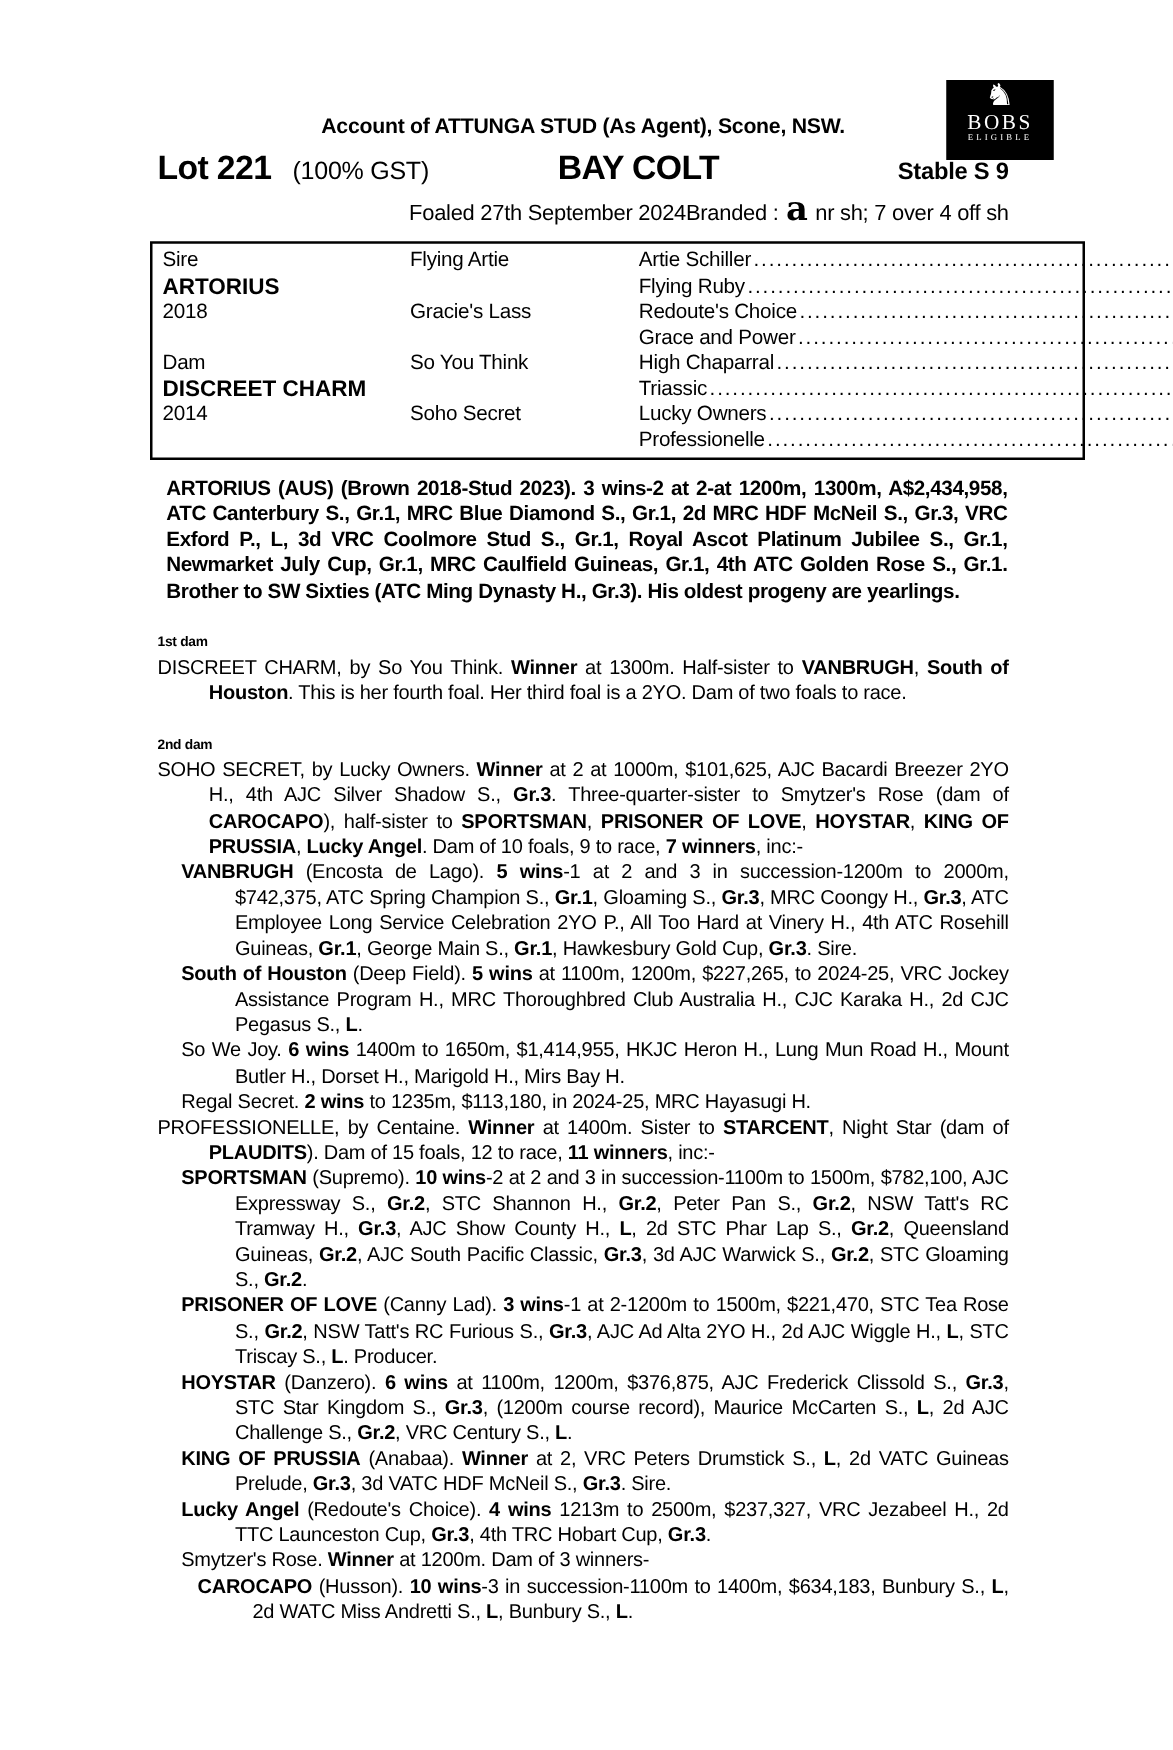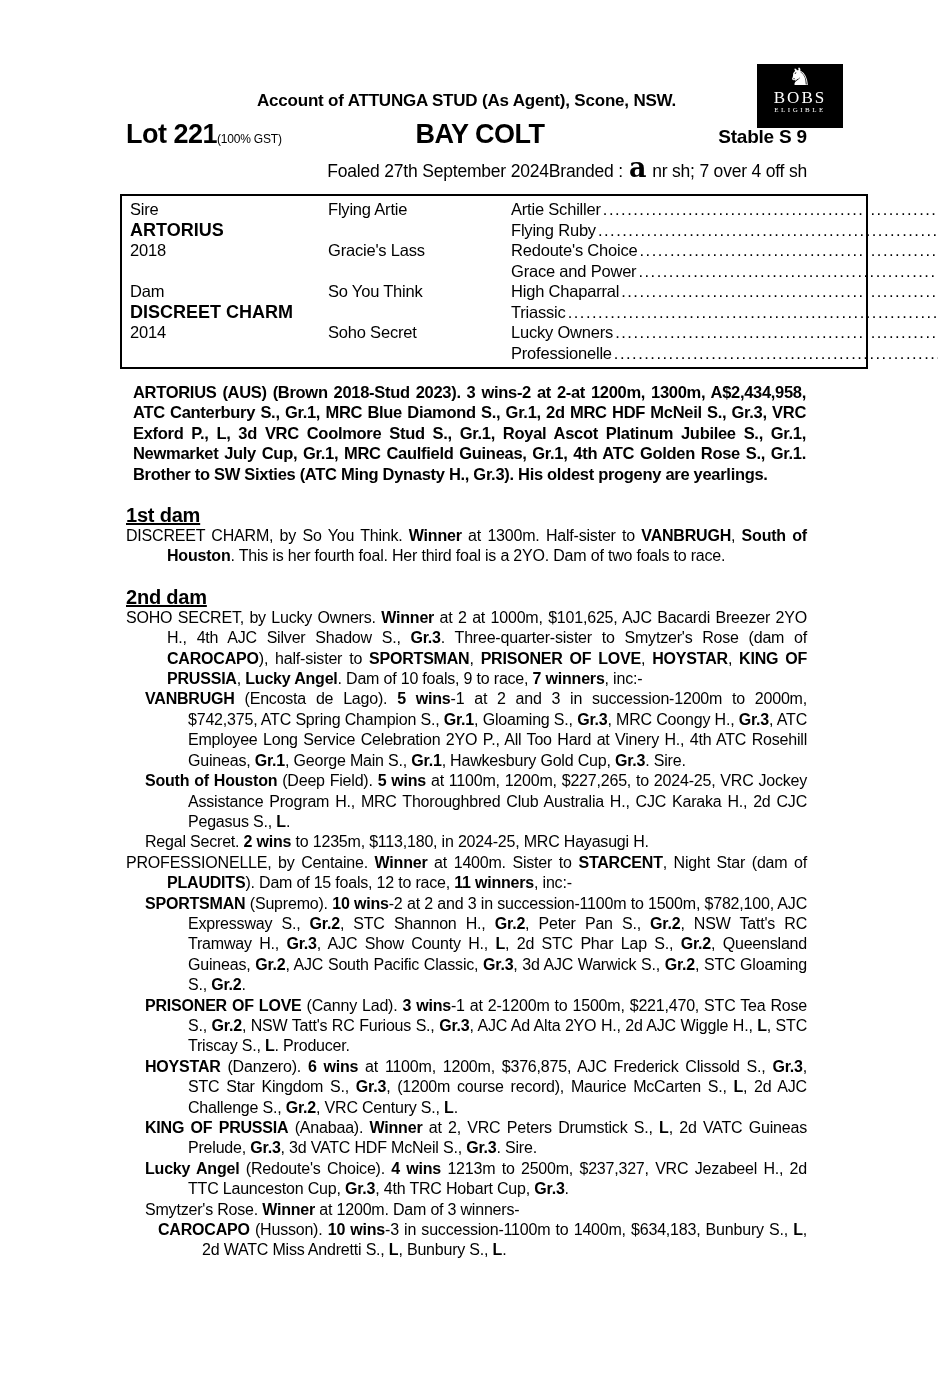--- a/index.html
+++ b/index.html
@@ -23,21 +23,21 @@
     padding-top:1px;
   }
   .bobs .horse { font-size:24px; line-height:24px; height:24px; transform:scaleX(1.15); }
   .bobs .bobs-word { font-family:"Liberation Serif", serif; font-size:17px; line-height:17px; letter-spacing:2px; }
   .bobs .bobs-sub { font-family:"Liberation Serif", serif; font-size:7px; line-height:9px; letter-spacing:2.5px; }
 
   
   .account { text-align:center; font-weight:bold; font-size:17px; line-height:18px; }
   .lotrow { display:flex; align-items:baseline; margin-top:9px; }
   .lot-label { font-weight:bold; font-size:27px; letter-spacing:-0.5px; }
-  .gst { font-size:12px; margin-left:0;text-align:right; }
+  .gst { font-size:20px; margin-left:17px;text-align:right; }
   .colt-title { font-weight:bold; font-size:27px; letter-spacing:-0.5px; flex:1; text-align:center; margin-right:40px; }
   .stable { font-weight:bold; font-size:19px; }
   .foalrow { display:flex; justify-content:flex-end; align-items:baseline; margin-top:8px; font-size:17.5px;margin-left:40px; }
   .branded { display:flex; align-items:baseline; }
   .brandmark { font-family:"DejaVu Serif", serif; font-weight:bold; font-size:27px; line-height:20px; margin:0 6px; }
 
   
   .ptable {
     margin-top:12px; margin-left:-6px;
     width:748px; border:2px solid #000;
@@ -58,21 +58,21 @@
   .leader::after { content:"......................................................................."; letter-spacing:1.5px; }
 
   
   .sire-summary {
     margin-top:13px; padding:0 1px 0 7px;
     font-weight:bold; font-size:16.5px; line-height:18px;
     text-align:justify; letter-spacing:-0.3px;
   }
 
   
-  .sec-heading { font-weight:bold; font-size:20px; margin-top:21px; line-height:20.5px;text-decoration:underline; }
+  .sec-heading { font-weight:bold; font-size:11px; margin-top:21px; line-height:20.5px; }
   .para { text-align:justify; line-height:20.4px; }
   .lvl0 { padding-left:41px; text-indent:-41px; }
   .lvl1 { padding-left:62px; text-indent:-43px; }
   .lvl2 { padding-left:76px; text-indent:-44px; }
 </style>
 </head>
 <body>
 
 <div class="page">
 
@@ -149,20 +149,21 @@
 
   <div class="sire-summary para"><span class="b">ARTORIUS (AUS) (Brown 2018-Stud 2023). 3 wins-2 at 2-at 1200m, 1300m, A$2,434,958, ATC Canterbury S., Gr.1, MRC Blue Diamond S., Gr.1, 2d MRC HDF McNeil S., Gr.3, VRC Exford P., L, 3d VRC Coolmore Stud S., Gr.1, Royal Ascot Platinum Jubilee S., Gr.1, Newmarket July Cup, Gr.1, MRC Caulfield Guineas, Gr.1, 4th ATC Golden Rose S., Gr.1. Brother to SW Sixties (ATC Ming Dynasty H., Gr.3). His oldest progeny are yearlings.</span></div>
 
   <div>
       <div class="sec-heading">1st dam</div>
       <div class="para lvl0"><span>DISCREET CHARM, by So You Think. </span><span class="b">Winner</span><span> at 1300m. Half-sister to </span><span class="b">VANBRUGH</span><span>, </span><span class="b">South of Houston</span><span>. This is her fourth foal. Her third foal is a 2YO. Dam of two foals to race.</span></div>
       <div class="sec-heading">2nd dam</div>
       <div class="para lvl0"><span>SOHO SECRET, by Lucky Owners. </span><span class="b">Winner</span><span> at 2 at 1000m, $101,625, AJC Bacardi Breezer 2YO H., 4th AJC Silver Shadow S., </span><span class="b">Gr.3</span><span>. Three-quarter-sister to Smytzer's Rose (dam of </span><span class="b">CAROCAPO</span><span>), half-sister to </span><span class="b">SPORTSMAN</span><span>, </span><span class="b">PRISONER OF LOVE</span><span>, </span><span class="b">HOYSTAR</span><span>, </span><span class="b">KING OF PRUSSIA</span><span>, </span><span class="b">Lucky Angel</span><span>. Dam of 10 foals, 9 to race, </span><span class="b">7 winners</span><span>, inc:-</span></div>
       <div class="para lvl1"><span class="b">VANBRUGH</span><span> (Encosta de Lago). </span><span class="b">5 wins</span><span>-1 at 2 and 3 in succession-1200m to 2000m, $742,375, ATC Spring Champion S., </span><span class="b">Gr.1</span><span>, Gloaming S., </span><span class="b">Gr.3</span><span>, MRC Coongy H., </span><span class="b">Gr.3</span><span>, ATC Employee Long Service Celebration 2YO P., All Too Hard at Vinery H., 4th ATC Rosehill Guineas, </span><span class="b">Gr.1</span><span>, George Main S., </span><span class="b">Gr.1</span><span>, Hawkesbury Gold Cup, </span><span class="b">Gr.3</span><span>. Sire.</span></div>
       <div class="para lvl1"><span class="b">South of Houston</span><span> (Deep Field). </span><span class="b">5 wins</span><span> at 1100m, 1200m, $227,265, to 2024-25, VRC Jockey Assistance Program H., MRC Thoroughbred Club Australia H., CJC Karaka H., 2d CJC Pegasus S., </span><span class="b">L</span><span>.</span></div>
+      <div class="para lvl1"><span>So We Joy. </span><span class="b">6 wins</span><span> 1400m to 1650m, $1,414,955, HKJC Heron H., Lung Mun Road H., Mount Butler H., Dorset H., Marigold H., Mirs Bay H.</span></div>
       <div class="para lvl1"><span>Regal Secret. </span><span class="b">2 wins</span><span> to 1235m, $113,180, in 2024-25, MRC Hayasugi H.</span></div>
       <div class="para lvl0"><span>PROFESSIONELLE, by Centaine. </span><span class="b">Winner</span><span> at 1400m. Sister to </span><span class="b">STARCENT</span><span>, Night Star (dam of </span><span class="b">PLAUDITS</span><span>). Dam of 15 foals, 12 to race, </span><span class="b">11 winners</span><span>, inc:-</span></div>
       <div class="para lvl1"><span class="b">SPORTSMAN</span><span> (Supremo). </span><span class="b">10 wins</span><span>-2 at 2 and 3 in succession-1100m to 1500m, $782,100, AJC Expressway S., </span><span class="b">Gr.2</span><span>, STC Shannon H., </span><span class="b">Gr.2</span><span>, Peter Pan S., </span><span class="b">Gr.2</span><span>, NSW Tatt's RC Tramway H., </span><span class="b">Gr.3</span><span>, AJC Show County H., </span><span class="b">L</span><span>, 2d STC Phar Lap S., </span><span class="b">Gr.2</span><span>, Queensland Guineas, </span><span class="b">Gr.2</span><span>, AJC South Pacific Classic, </span><span class="b">Gr.3</span><span>, 3d AJC Warwick S., </span><span class="b">Gr.2</span><span>, STC Gloaming S., </span><span class="b">Gr.2</span><span>.</span></div>
       <div class="para lvl1"><span class="b">PRISONER OF LOVE</span><span> (Canny Lad). </span><span class="b">3 wins</span><span>-1 at 2-1200m to 1500m, $221,470, STC Tea Rose S., </span><span class="b">Gr.2</span><span>, NSW Tatt's RC Furious S., </span><span class="b">Gr.3</span><span>, AJC Ad Alta 2YO H., 2d AJC Wiggle H., </span><span class="b">L</span><span>, STC Triscay S., </span><span class="b">L</span><span>. Producer.</span></div>
       <div class="para lvl1"><span class="b">HOYSTAR</span><span> (Danzero). </span><span class="b">6 wins</span><span> at 1100m, 1200m, $376,875, AJC Frederick Clissold S., </span><span class="b">Gr.3</span><span>, STC Star Kingdom S., </span><span class="b">Gr.3</span><span>, (1200m course record), Maurice McCarten S., </span><span class="b">L</span><span>, 2d AJC Challenge S., </span><span class="b">Gr.2</span><span>, VRC Century S., </span><span class="b">L</span><span>.</span></div>
       <div class="para lvl1"><span class="b">KING OF PRUSSIA</span><span> (Anabaa). </span><span class="b">Winner</span><span> at 2, VRC Peters Drumstick S., </span><span class="b">L</span><span>, 2d VATC Guineas Prelude, </span><span class="b">Gr.3</span><span>, 3d VATC HDF McNeil S., </span><span class="b">Gr.3</span><span>. Sire.</span></div>
       <div class="para lvl1"><span class="b">Lucky Angel</span><span> (Redoute's Choice). </span><span class="b">4 wins</span><span> 1213m to 2500m, $237,327, VRC Jezabeel H., 2d TTC Launceston Cup, </span><span class="b">Gr.3</span><span>, 4th TRC Hobart Cup, </span><span class="b">Gr.3</span><span>.</span></div>
       <div class="para lvl1"><span>Smytzer's Rose. </span><span class="b">Winner</span><span> at 1200m. Dam of 3 winners-</span></div>
       <div class="para lvl2"><span class="b">CAROCAPO</span><span> (Husson). </span><span class="b">10 wins</span><span>-3 in succession-1100m to 1400m, $634,183, Bunbury S., </span><span class="b">L</span><span>, 2d WATC Miss Andretti S., </span><span class="b">L</span><span>, Bunbury S., </span><span class="b">L</span><span>.</span></div>
     </div>

